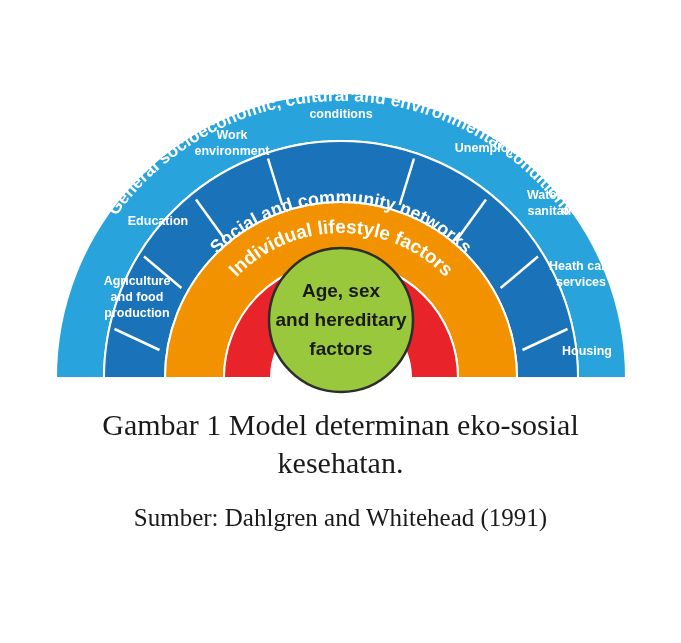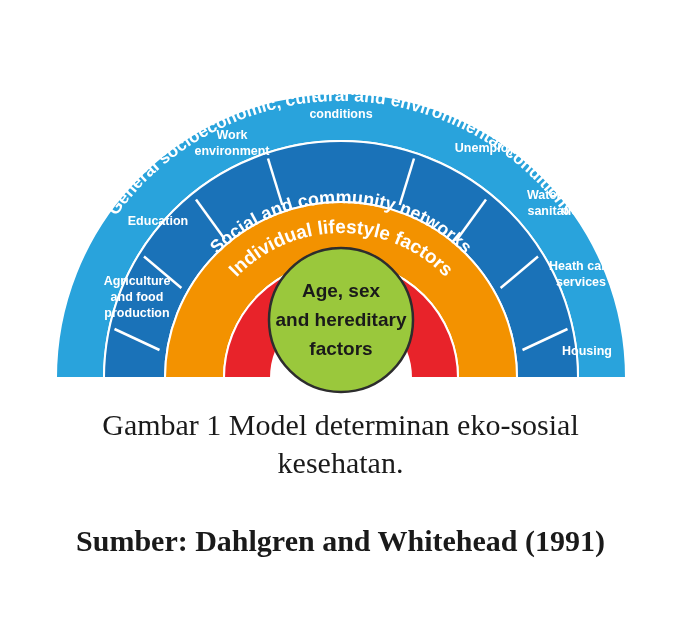--- a/index.html
+++ b/index.html
@@ -49,26 +49,25 @@
     color: #1a1a1a;
   }
   #caption-1 {
     top: 406px;
     font-size: 30px;
     line-height: 1.25;
     padding: 0 40px;
     box-sizing: border-box;
   }
   #caption-2 {
-    top: 522px;
-    font-size: 30px;
+    top: 502px;
+    font-size: 25px;
     line-height: 1.25;
     padding: 0 20px;
     box-sizing: border-box;
-    font-weight: bold;
   }
 </style>
 </head>
 <body>
 
 <div id="figure-wrap">
   <svg id="rainbow" width="681" height="400" viewBox="0 0 681 400">
     <defs>
 
       <path id="p-outer" d="M 64,378 A 277,277 0 0 1 618,378" fill="none"></path>

